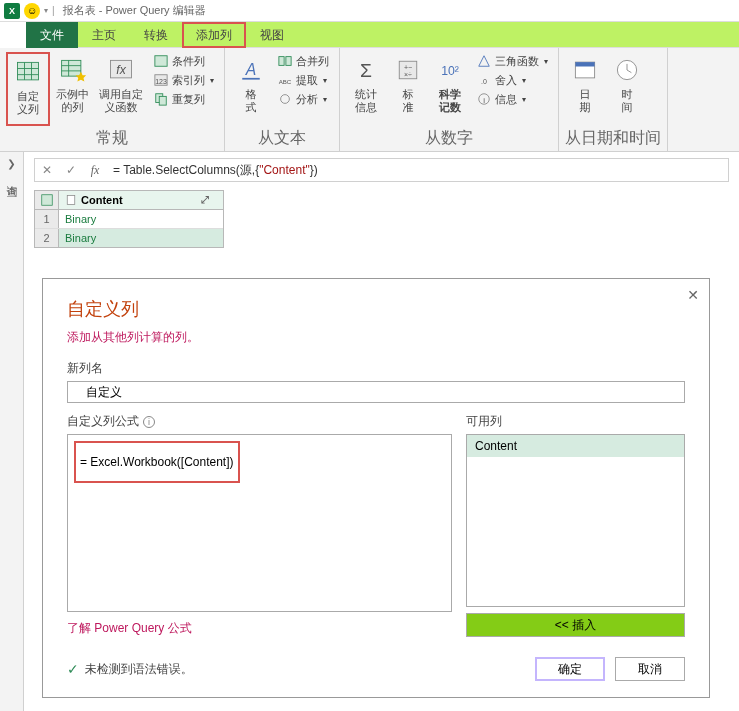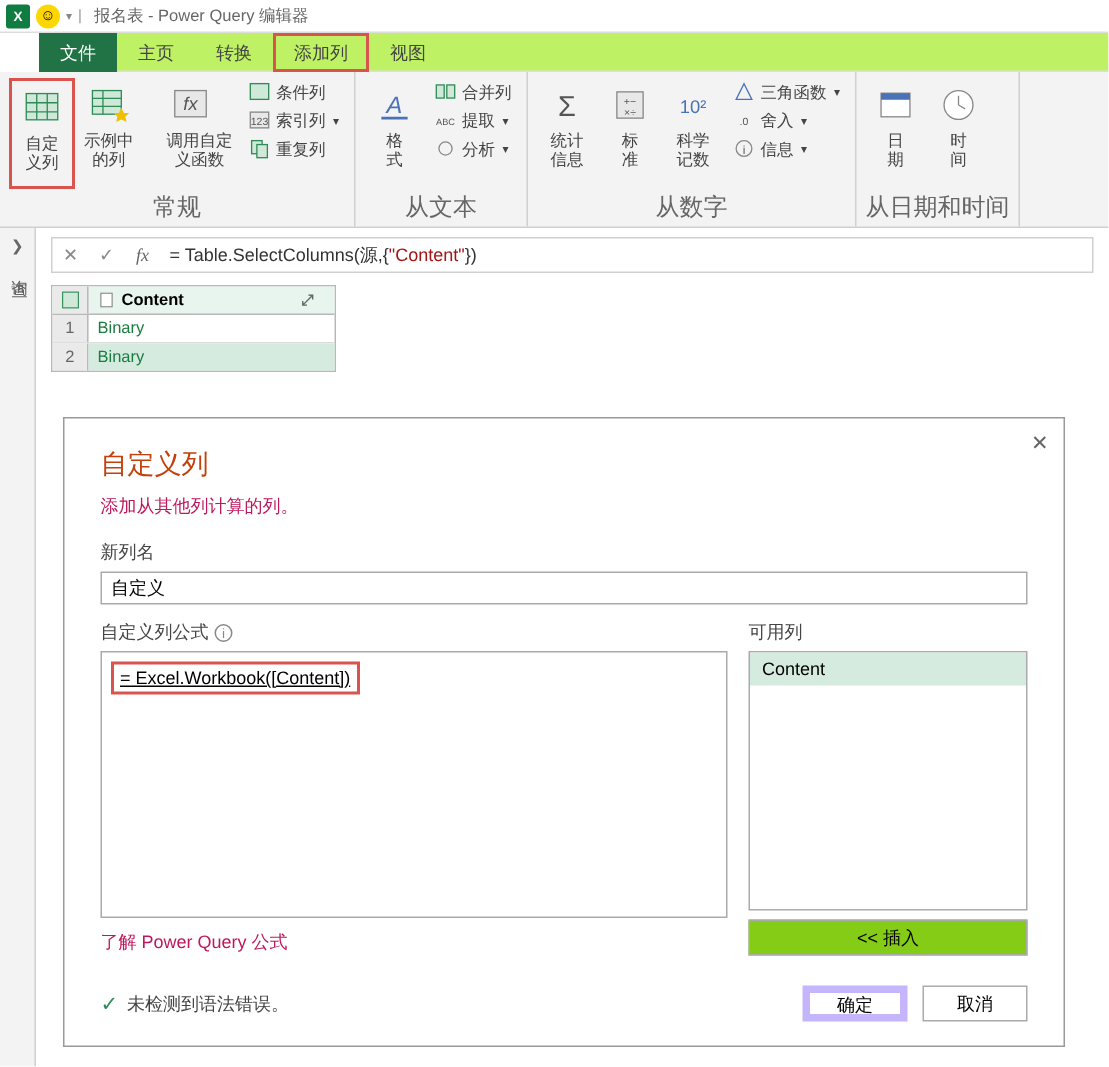--- a/index.html
+++ b/index.html
@@ -51,36 +51,36 @@
 .data-table .cell { flex: 1; padding: 3px 6px; font-size: 11px; color: #1a7c3f; }
 .data-table .row.sel .cell { background: #d6ebe0; }
 
 
 .dialog { position: absolute; left: 42px; top: 278px; width: 668px; height: 420px; background: #fff; border: 1px solid #999; padding: 18px 24px 16px 24px; display: flex; flex-direction: column; }
 .dialog .close { position: absolute; right: 10px; top: 8px; font-size: 14px; color: #666; cursor: pointer; }
 .dialog h2 { font-size: 18px; font-weight: normal; color: #c2410c; margin-bottom: 8px; }
 .dialog .desc { font-size: 12px; color: #be185d; margin-bottom: 14px; }
 .dialog .label { font-size: 12px; color: #444; margin-bottom: 4px; display: flex; align-items: center; gap: 4px; }
 .dialog .info-ico { width: 12px; height: 12px; border: 1px solid #888; border-radius: 50%; font-size: 9px; display: inline-flex; align-items: center; justify-content: center; color: #888; }
-.dialog input[type=text] { width: 100%; height: 22px; border: 1px solid #aaa; padding: 0 6px; font-size: 12px; margin-bottom: 10px; }
+.dialog input[type=text] { width: 100%; height: 22px; border: 1px solid #aaa; padding: 0 18px; font-size: 12px; margin-bottom: 10px; }
 .dialog .cols2 { display: flex; gap: 14px; flex: 1; min-height: 0; }
 .dialog .left-col { flex: 1; display: flex; flex-direction: column; }
-.dialog .right-col { width: 186px; display: flex; flex-direction: column; }
+.dialog .right-col { width: 219px; display: flex; flex-direction: column; }
 .dialog .formula-box { flex: 1; border: 1px solid #aaa; padding: 6px; font-family: Consolas, monospace; font-size: 12px; position: relative; }
-.dialog .formula-box .highlight { border: 2px solid #d9534f; display: inline-block; padding: 2px 4px; text-decoration: underline; }
+.dialog .formula-box .highlight { border: 2px solid #d9534f; display: inline-block; padding: 12px 4px; }
 .dialog .avail-box { flex: 1; border: 1px solid #aaa; }
 .dialog .avail-item { background: #d6ebe0; padding: 4px 8px; font-size: 12px; cursor: pointer; }
 .dialog .insert-btn { margin-top: 6px; height: 24px; border: 1px solid #aaa; background: #84cc16; font-size: 12px; cursor: pointer; }
 .dialog .link { color: #be185d; font-size: 12px; margin-top: 8px; cursor: pointer; }
 .dialog .footer { display: flex; align-items: center; justify-content: space-between; margin-top: 20px; }
 .dialog .status { display: flex; align-items: center; gap: 6px; font-size: 12px; color: #444; }
 .dialog .check { color: #2e8b57; font-size: 14px; }
 .dialog .btns { display: flex; gap: 10px; }
 .dialog .btn { min-width: 70px; height: 24px; border: 1px solid #aaa; background: #fff; font-size: 12px; cursor: pointer; }
-.dialog .btn.primary { border: 5px solid #c4b5fd; }
+.dialog .btn.primary { border: 2px solid #c4b5fd; }
 
 
 .ico svg { width: 28px; height: 28px; }
 .small-ico svg { width: 14px; height: 14px; }
 </style>
 </head>
 <body>
 
 <div class="titlebar">
   <div class="xl-icon">X</div>
@@ -123,21 +123,21 @@
         <span style="white-space:pre-line;">示例中
 的列</span>
       </div>
       <div class="ribbon-btn">
         <div class="ico">
             <svg viewBox="0 0 32 32">
               <rect x="4" y="5" width="24" height="20" fill="#e8e8e8" stroke="#888"></rect>
               <text x="16" y="20" text-anchor="middle" font-size="14" font-style="italic" fill="#555">fx</text>
             </svg>
           </div>
-        <span style="white-space:pre-line;margin-left:12px;">调用自定
+        <span style="white-space:pre-line;">调用自定
 义函数</span>
       </div>
       <div class="small-btns">
         <div class="small-btn">
             <span class="small-ico">
               <svg viewBox="0 0 16 16">
                 <rect x="1" y="2" width="14" height="12" fill="#cfe8d8" stroke="#2e8b57"></rect>
               </svg>
             </span>
             <span>条件列</span>
@@ -232,21 +232,21 @@
           </div>
         <span style="white-space:pre-line;">标
 准</span>
       </div>
       <div class="ribbon-btn">
         <div class="ico">
             <svg viewBox="0 0 32 32">
               <text x="16" y="22" text-anchor="middle" font-size="14" fill="#4a72b8">10²</text>
             </svg>
           </div>
-        <span style="white-space:pre-line;">科学
+        <span style="white-space:pre-line;font-weight:bold;">科学
 记数</span>
       </div>
       <div class="small-btns">
         <div class="small-btn">
             <span class="small-ico">
               <svg viewBox="0 0 16 16">
                 <polygon points="2,14 14,14 8,2" fill="none" stroke="#4a72b8"></polygon>
               </svg>
             </span>
             <span>三角函数</span>

